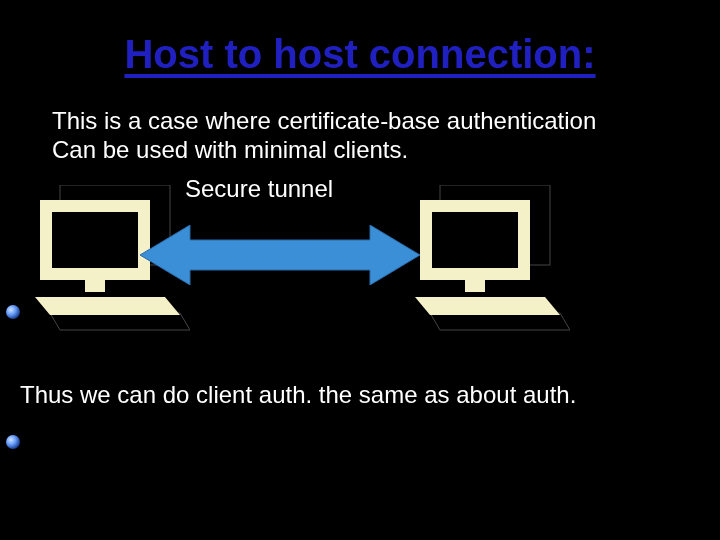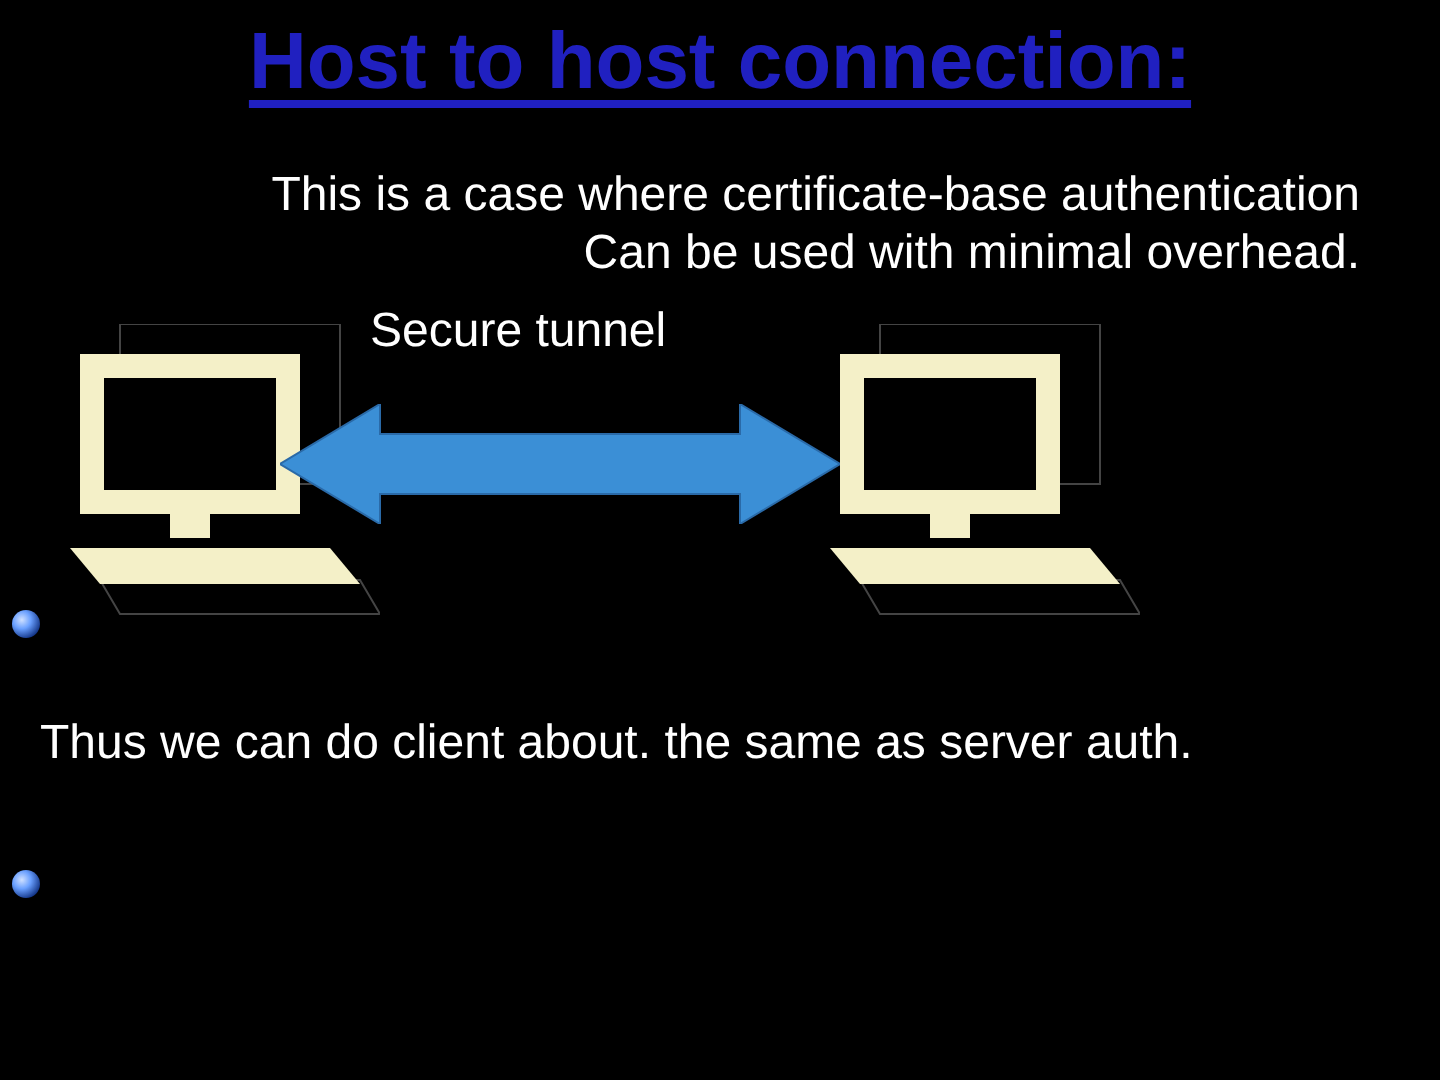--- a/index.html
+++ b/index.html
@@ -10,30 +10,29 @@
     background: #000;
     font-family: Arial, Helvetica, sans-serif;
     overflow: hidden;
     position: relative;
   }
   .title {
     color: #2020c0;
     font-size: 40px;
     font-weight: bold;
     text-align: center;
-    padding-top: 9px;
+    padding-top: 32px;
     text-decoration: underline;
     text-underline-offset: 6px;
   }
   .para1 {
     color: #fff;
     font-size: 24px;
     margin: 30px 40px 10px 52px;
     line-height: 1.2;
-    text-align: right;
   }
   .diagram {
     position: relative;
     width: 648px;
     height: 170px;
     margin-top: 3px;
   }
   .computer {
     position: absolute;
     width: 160px;
@@ -71,21 +70,21 @@
   .b1 { left: 6px; top: 305px; }
   .b2 { left: 6px; top: 435px; }
 </style>
 </head>
 <body>
 
 <div class="title">Host to host connection:</div>
 
 <div class="para1">
   <span>This is a case where certificate-base authentication</span><br>
-  <span>Can be used with minimal overhead.</span>
+  <span>Can be used with minimal clients.</span>
 </div>
 
 <div class="bullet b1"></div>
 
 <div class="diagram">
 
   <div class="tunnel-label">Secure tunnel</div>
 
   <div class="computer comp-left">
     <svg viewBox="0 0 160 150" width="160" height="150">
@@ -119,14 +118,14 @@
       <polygon points="5,112 135,112 150,130 20,130" fill="#f4f0c8"></polygon>
     </svg>
   </div>
 
 </div>
 
 <div class="bullet b2"></div>
 
 <div class="para2">
   <br>
-  <span>Thus we can do client about.  the same as server auth.</span><br>
+  <span>Thus we can do client auth.  the same as about auth.</span><br>
 </div>
 
 </body></html>

